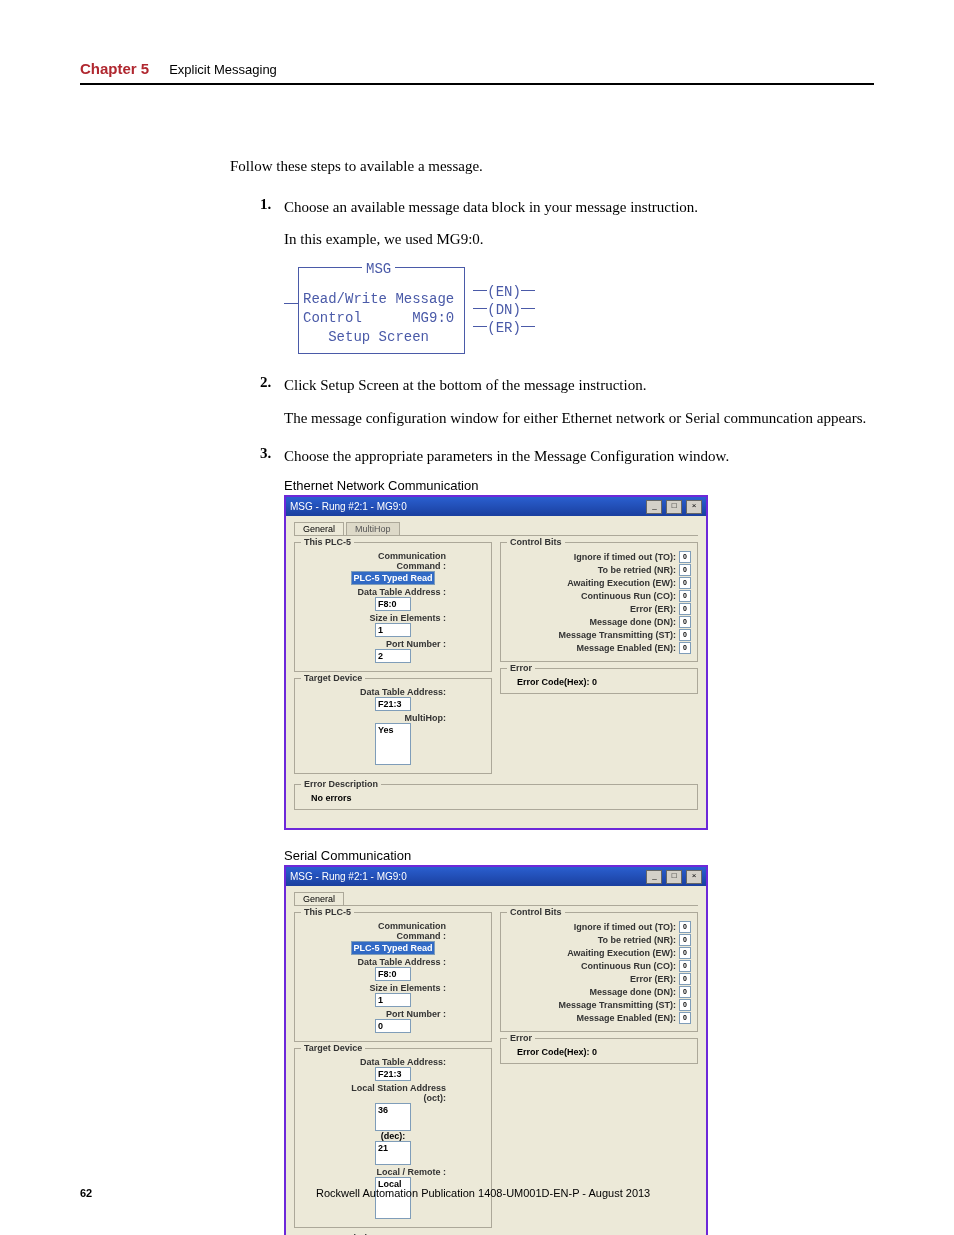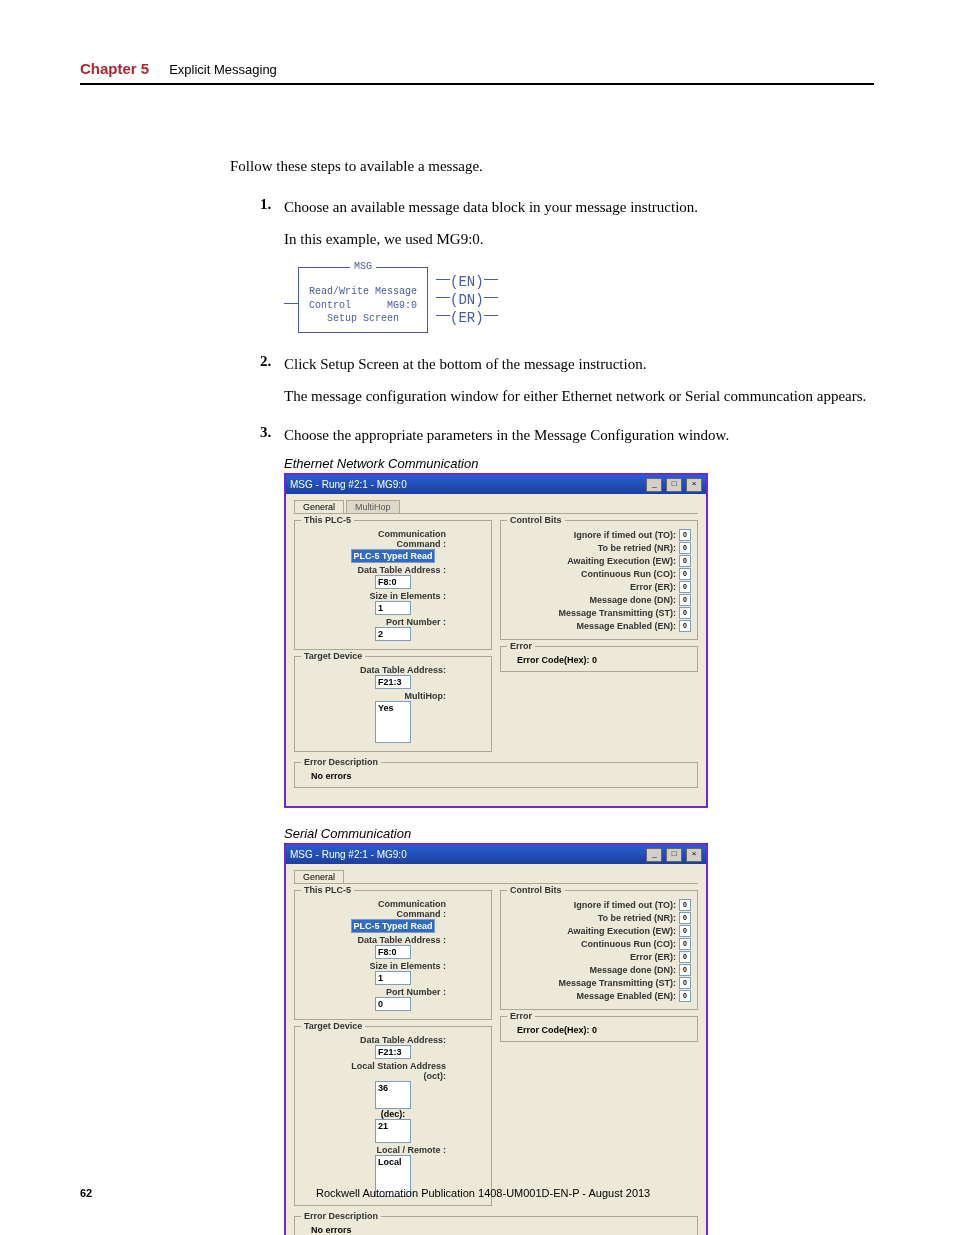--- a/index.html
+++ b/index.html
@@ -78,24 +78,24 @@
     align-items: stretch;
   }
   .ladder-rail {
     width: 14px;
     border-top: 1px solid #4a5aa8;
     position: relative;
     top: 36px;
   }
   .msg-box {
     border: 1px solid #4a5aa8;
-    padding: 4px 10px 6px 10px;
+    padding: 4px 10px 6px 4px;
     font-family: "Courier New", monospace;
     color: #4a5aa8;
-    font-size: 10px;
+    font-size: 14px;
     text-align: center;
     line-height: 1.35;
     position: relative;
     background: #fff;
   }
   .msg-title {
     position: relative;
     top: -12px;
     background: #fff;
     display: inline-block;
@@ -119,21 +119,20 @@
     color: #4a5aa8;
     font-size: 14px;
   }
   .coil-row { display: flex; align-items: center; }
   .coil-wire { display:inline-block; width:14px; border-top:1px solid #4a5aa8; position:relative; top:-2px;}
   .caption {
     font-family: Arial, sans-serif;
     font-size: 13px;
     margin-left: 204px;
     margin-bottom: 2px;
-    font-style: italic;
   }
   .dialog {
     margin-left: 204px;
     width: 420px;
     border: 2px solid #6d28d9;
     background: #ece9d8;
     font-family: Tahoma, Arial, sans-serif;
     font-size: 9px;
     margin-bottom: 18px;
   }

